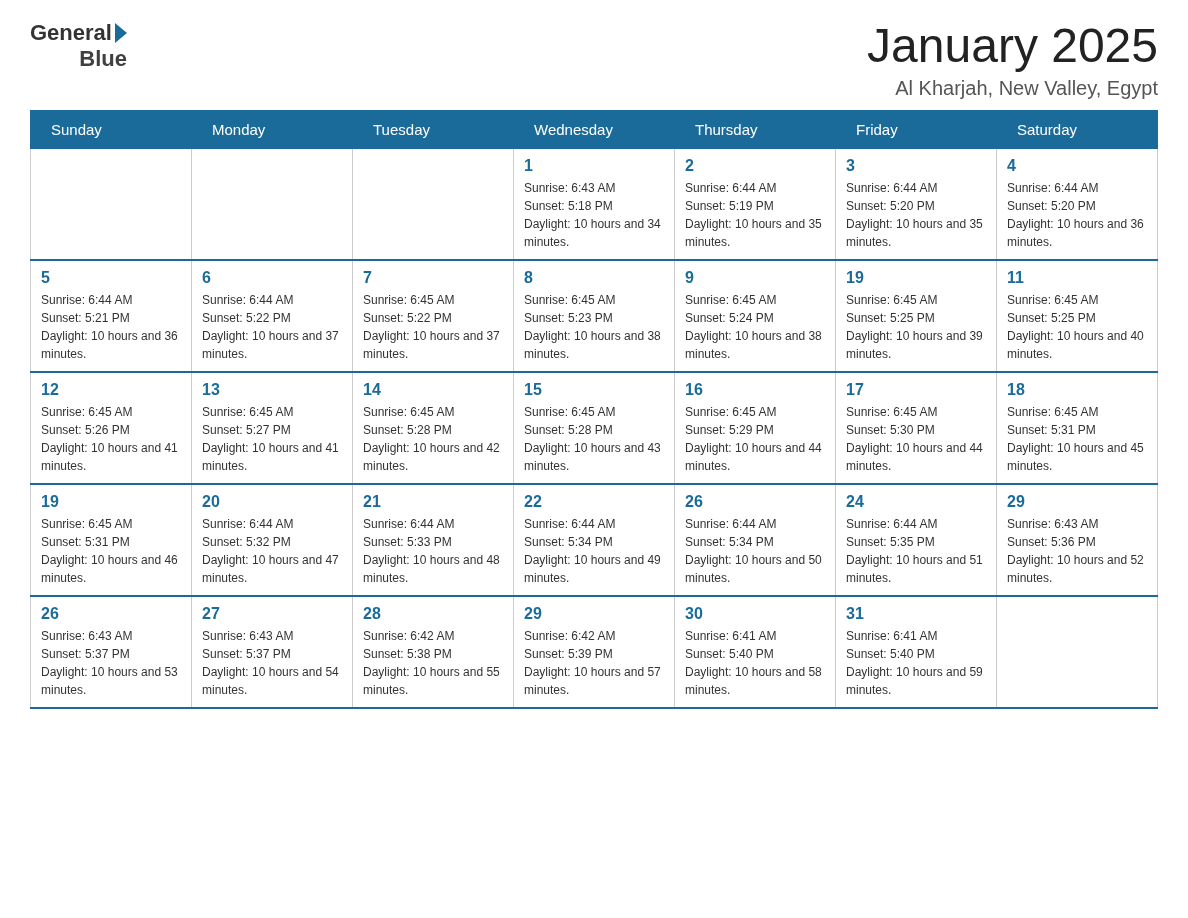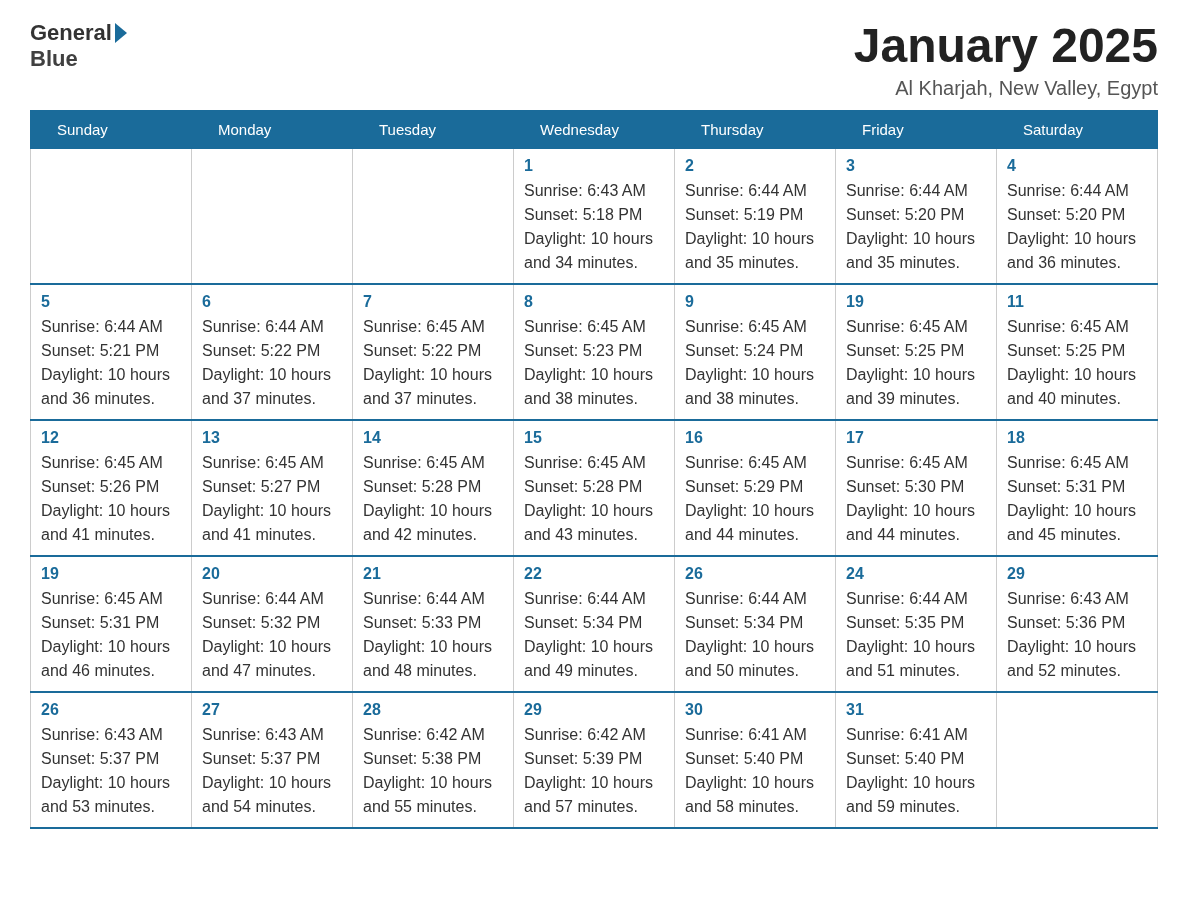--- a/index.html
+++ b/index.html
@@ -24,72 +24,72 @@
     .logo-text-blue {
       font-size: 22px;
       font-weight: bold;
       color: #404040;
     }
     .title-section {
       text-align: right;
     }
     .calendar-title {
       font-size: 48px;
-      font-weight: bold;
+      font-weight: normal;
       color: #222;
       line-height: 1.1;
     }
     .calendar-subtitle {
       font-size: 20px;
       color: #555;
       margin-top: 4px;
     }
     table {
       width: 100%;
       border-collapse: collapse;
       margin-top: 10px;
     }
     thead tr th {
       background-color: #1a6b9a;
       color: #ffffff;
-      padding: 10px 26px;
+      padding: 10px 20px;
       text-align: left;
       font-size: 15px;
       font-weight: normal;
       border: 1px solid #1a6b9a;
     }
     tbody tr td {
       border: 1px solid #cccccc;
       padding: 8px 10px;
       vertical-align: top;
       width: 14.28%;
       min-height: 100px;
     }
     .day-number {
       font-size: 16px;
       font-weight: bold;
       color: #1a6b9a;
       display: block;
       margin-bottom: 4px;
     }
     .day-info {
-      font-size: 16px;
+      font-size: 12px;
       color: #333;
       line-height: 1.5;
     }
     tbody tr {
       border-bottom: 2px solid #1a6b9a;
     }
     td.empty {
       background: #ffffff;
     }
     .logo-wrapper {
       display: flex;
       flex-direction: column;
-      align-items: flex-start;
+      align-items: flex-end;
     }
     .logo-line1 {
       display: flex;
       align-items: center;
     }
     .logo-triangle {
       display: inline-block;
       width: 0;
       height: 0;
       border-left: 12px solid #1a6b9a;

